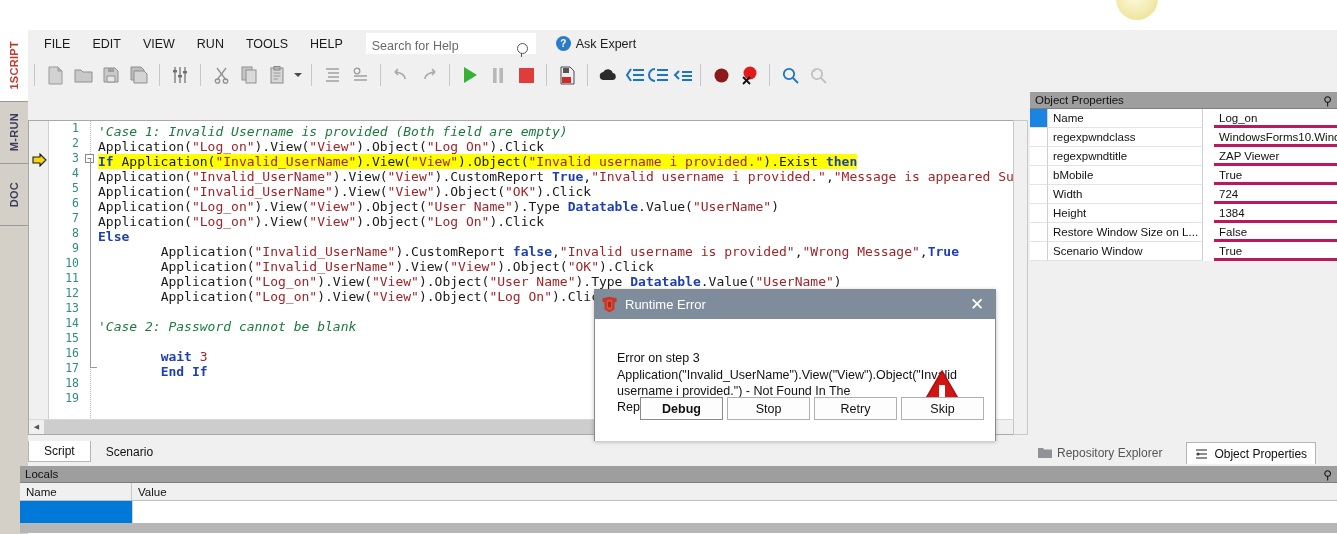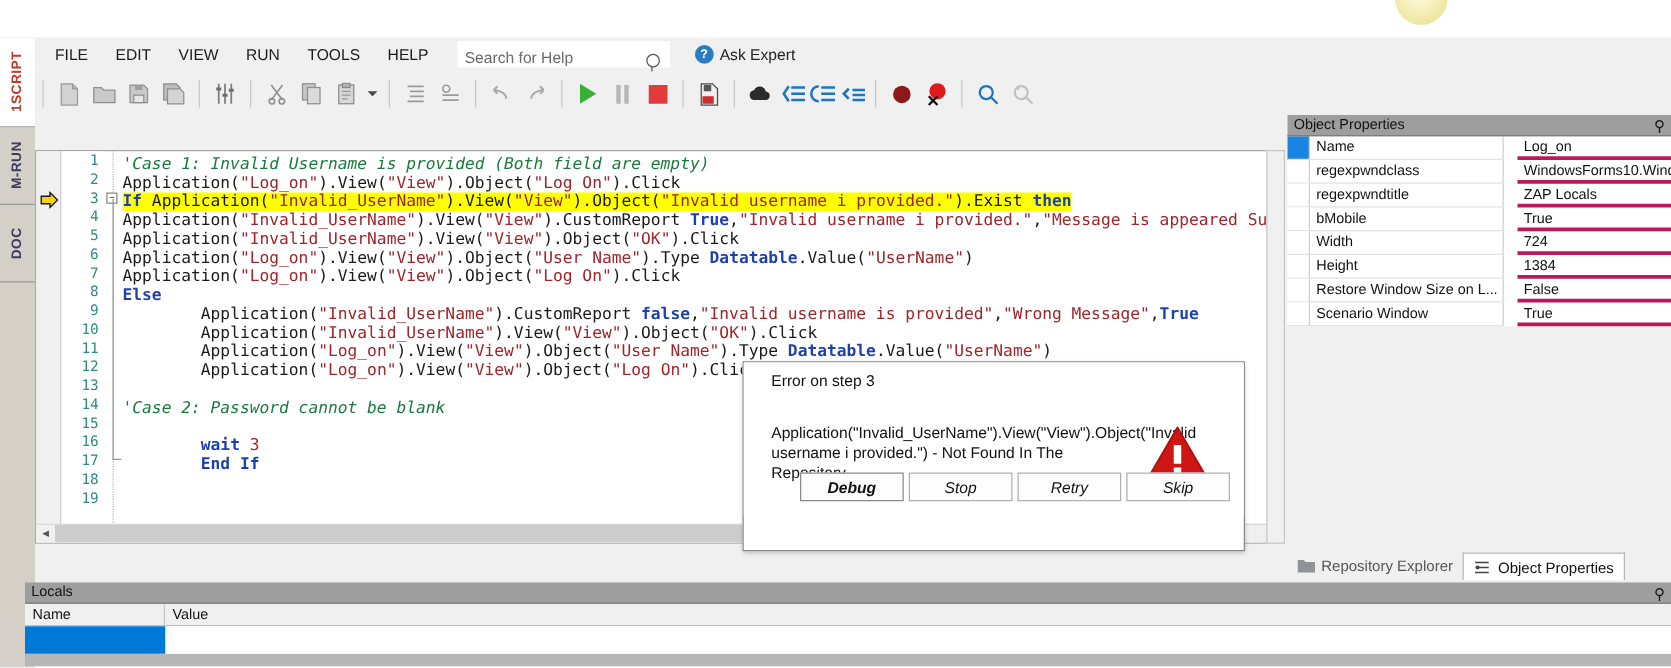--- a/index.html
+++ b/index.html
@@ -232,21 +232,21 @@
     width: 155px; padding-left: 5px; line-height: 19px;
     border-right: 1px solid #cfcfcf; border-bottom: 1px solid #e3e3e3;
     overflow: hidden; white-space: nowrap;
   }
   .obj-row .pval {
     flex: 1; padding-left: 5px; line-height: 19px;
     border-bottom: 3px solid #be185d; overflow: hidden; white-space: nowrap; margin-left: 11px;
   }
   .right-tabs {
     position: absolute; left: 1030px; top: 440px; width: 307px; height: 24px;
-    background: #f0f0f0; display: flex; align-items: flex-end;
+    background: #f0f0f0; display: flex; align-items: flex-end; gap: 16px;
   }
   .rtab {
     height: 22px; padding: 0 8px; font-size: 12px; display: flex;
     align-items: center; color: #555;
   }
   .rtab-active {
     background: #ffffff; border: 1px solid #b5b5b5; border-bottom: none; color: #111;
   }
   .rtab-icon { margin-right: 5px; display: flex; }
 
@@ -261,29 +261,29 @@
     padding: 0 6px;
   }
   .dlg-logo { width: 17px; height: 17px; margin-right: 7px; flex: none; }
   .dlg-title-text { color: #fff; font-size: 13px; flex: 1; }
   .dlg-close {
     width: 24px; height: 24px; color: #fff; font-size: 17px;
     display: flex; align-items: center; justify-content: center;
   }
   .dlg-body { position: relative; height: 122px; background: #fff; }
   .dlg-step {
-    position: absolute; left: 22px; top: 8px; font-size: 12.5px; color: #111;
+    position: absolute; left: 22px; top: 32px; font-size: 12.5px; color: #111;
   }
   .dlg-msg {
     position: absolute; left: 22px; top: 48px; width: 290px;
     font-size: 12.5px; color: #111; line-height: 16px;
   }
   .warn-icon { position: absolute; left: 320px; top: 50px; }
   .dlg-buttons {
-    position: absolute; left: 45px; bottom: 11px; display: flex; gap: 4px; font-style: italic;
+    position: absolute; left: 45px; bottom: 21px; display: flex; gap: 4px;
   }
   .dlg-btn {
     width: 83px; height: 23px; background: #fdfdfd; border: 1px solid #b0b0b0;
     font-size: 12.5px; color: #111; display: flex; align-items: center;
     justify-content: center; font-family: "Liberation Sans", sans-serif;
   }
   .dlg-btn.primary { font-weight: bold; border-color: #8a8a8a; }
 
   .main-bg {
     position: absolute; left: 28px; top: 93px; width: 1309px; height: 373px;
@@ -569,41 +569,45 @@
     <div class="editor-hscroll">
       <div class="hs-left">◀</div>
       <div class="hs-track">
         <div class="hs-thumb"></div>
       </div>
       <div class="hs-right">▶</div>
     </div>
   </div>
   <div class="editor-right-scroll"></div>
 
+  <div class="bottom-tabs">
+    <div class="btab btab-active">Script</div>
+    <div class="btab">Scenario</div>
+  </div>
 
   <div class="obj-panel">
     <div class="obj-header">
       <span>Object Properties</span>
       <span class="pin-icon">⚲</span>
     </div>
     <div class="obj-grid" id="obj-grid">
         <div class="obj-row sel">
           <div class="marker"></div>
           <div class="pname">Name</div>
           <div class="pval">Log_on</div>
         </div>
         <div class="obj-row">
           <div class="marker"></div>
           <div class="pname">regexpwndclass</div>
           <div class="pval">WindowsForms10.Window.</div>
         </div>
         <div class="obj-row">
           <div class="marker"></div>
           <div class="pname">regexpwndtitle</div>
-          <div class="pval">ZAP Locals</div>
+          <div class="pval">ZAP Viewer</div>
         </div>
         <div class="obj-row">
           <div class="marker"></div>
           <div class="pname">bMobile</div>
           <div class="pval">True</div>
         </div>
         <div class="obj-row">
           <div class="marker"></div>
           <div class="pname">Width</div>
           <div class="pval">724</div>
@@ -662,20 +666,29 @@
       </div>
       <div class="lg-row">
         <div class="c1"></div>
         <div class="c2"></div>
       </div>
     </div>
     <div class="locals-foot"></div>
   </div>
 
   <div class="dialog">
+    <div class="dlg-title">
+      <svg class="dlg-logo" viewBox="0 0 24 24">
+        <path d="M2 3 L12 1 L22 3 L22 8 L19 9 L19 19 L12 23 L5 19 L5 9 L2 8 Z" fill="#c0392b"></path>
+        <path d="M8 6 L12 5 L16 6 L16 18 L12 20 L8 18 Z" fill="#e74c3c"></path>
+        <path d="M10 8 L14 8 L14 16 L10 16 Z" fill="#a5281c"></path>
+      </svg>
+      <div class="dlg-title-text">Runtime Error</div>
+      <div class="dlg-close">✕</div>
+    </div>
     <div class="dlg-body">
       <div class="dlg-step">Error on step 3</div>
       <div class="dlg-msg">Application("Invalid_UserName").View("View").Object("Invalid username i provided.") - Not Found In The Repository</div>
       <svg class="warn-icon" width="54" height="48" viewBox="0 0 54 48">
         <path d="M27 2 L52 45 L2 45 Z" fill="#d01515" stroke="#b01010" stroke-width="1.5" stroke-linejoin="round"></path>
         <rect x="24" y="16" width="6" height="15" fill="#ffffff"></rect>
         <rect x="24" y="34" width="6" height="6" fill="#ffffff"></rect>
       </svg>
       <div class="dlg-buttons">
         <div class="dlg-btn primary">Debug</div>

